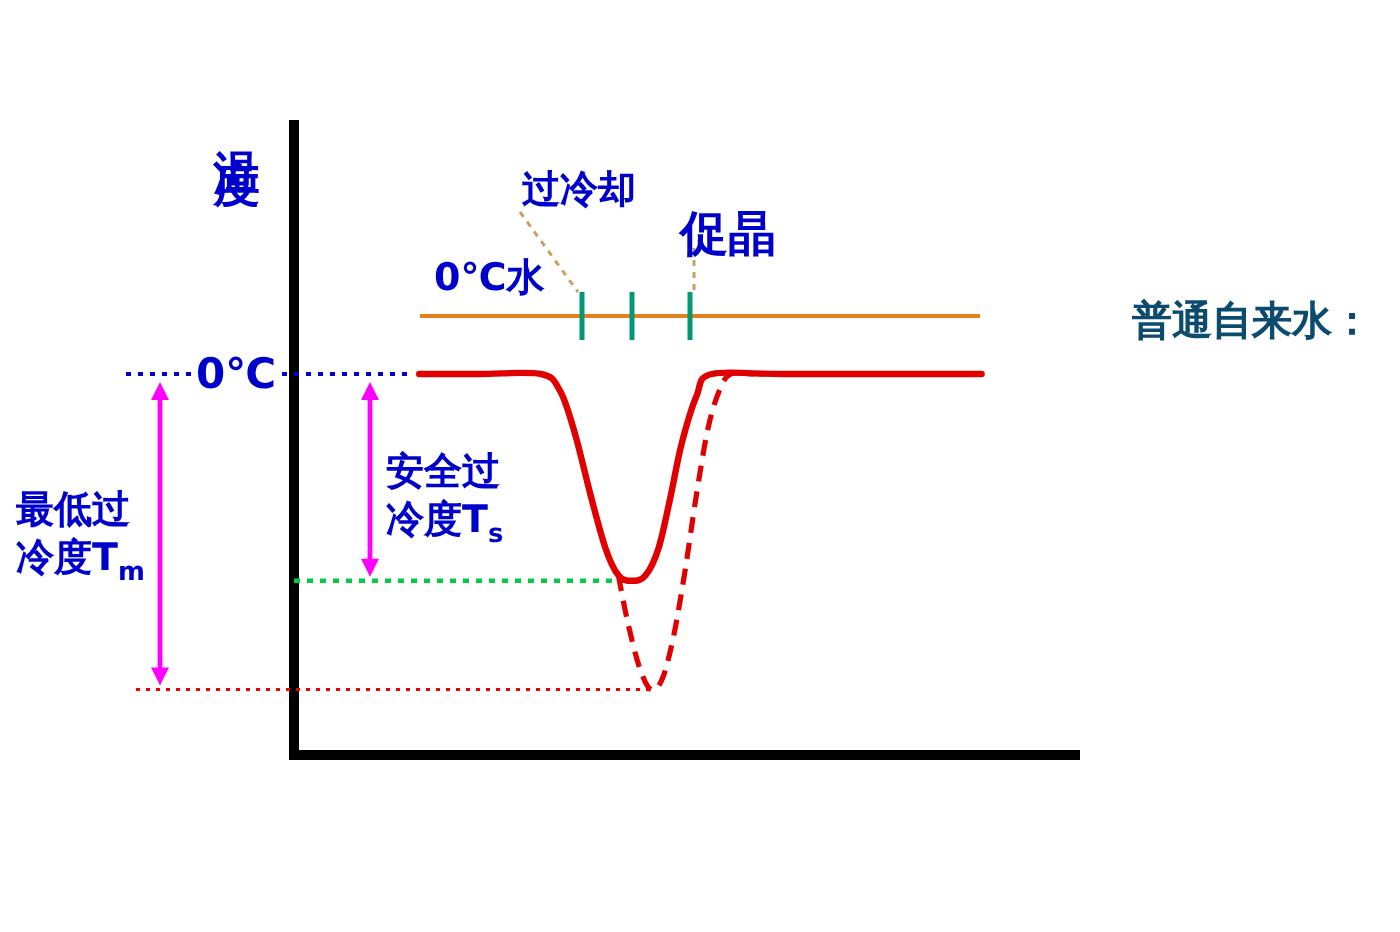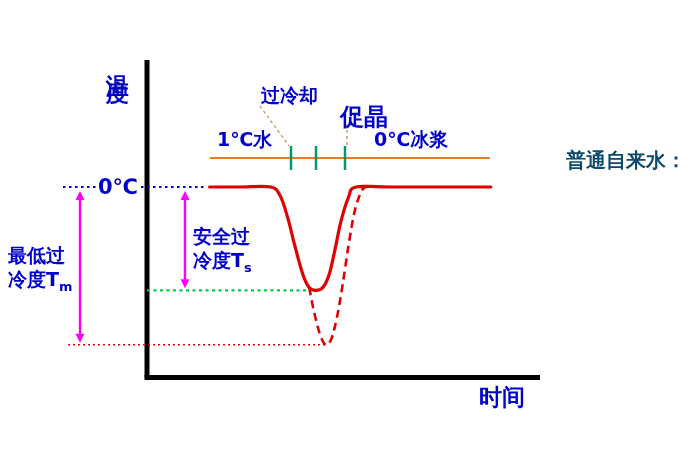--- a/index.html
+++ b/index.html
@@ -41,31 +41,29 @@
     <line stroke="#ff00ff" stroke-width="2.4" x1="185" y1="198" x2="185" y2="281.36"></line>
     <polygon fill="#ff00ff" points="185,191 180.5,200 189.5,200"></polygon>
     <polygon fill="#ff00ff" points="185,288.36 180.5,279.36 189.5,279.36"></polygon>
     <line stroke="#ff00ff" stroke-width="2.4" x1="80" y1="198" x2="80" y2="335.76"></line>
     <polygon fill="#ff00ff" points="80,191 75.5,200 84.5,200"></polygon>
     <polygon fill="#ff00ff" points="80,342.76 75.5,333.76 84.5,333.76"></polygon>
   </svg>
 
   <div class="lbl vertical" style="left:103px;top:56px;font-size:23px;">温度</div>
 
-  <div class="lbl" style="left:479px;top:383px;font-size:23px;">时间</div>
 
   <div class="lbl zero-bg" style="left:96px;top:174px;font-size:21px;">0℃</div>
 
   <div class="lbl" style="left:233px;top:84px;font-size:19px;margin-left:28px;">过冷却</div>
 
   <div class="lbl" style="left:340px;top:102px;font-size:24px;">促晶</div>
 
-  <div class="lbl" style="left:217px;top:128px;font-size:19px;">1℃水</div>
+  <div class="lbl" style="left:217px;top:128px;font-size:19px;">0℃水</div>
 
-  <div class="lbl" style="left:374px;top:128px;font-size:19px;">0℃冰浆</div>
 
   <div class="lbl" style="left:193px;top:225px;font-size:19px;">
     <span>安全过</span><br>
     <span>冷度T</span><sub>s</sub>
   </div>
 
   <div class="lbl" style="left:8px;top:244px;font-size:19px;">
     <span>最低过</span><br>
     <span>冷度T</span><sub>m</sub>
   </div>

